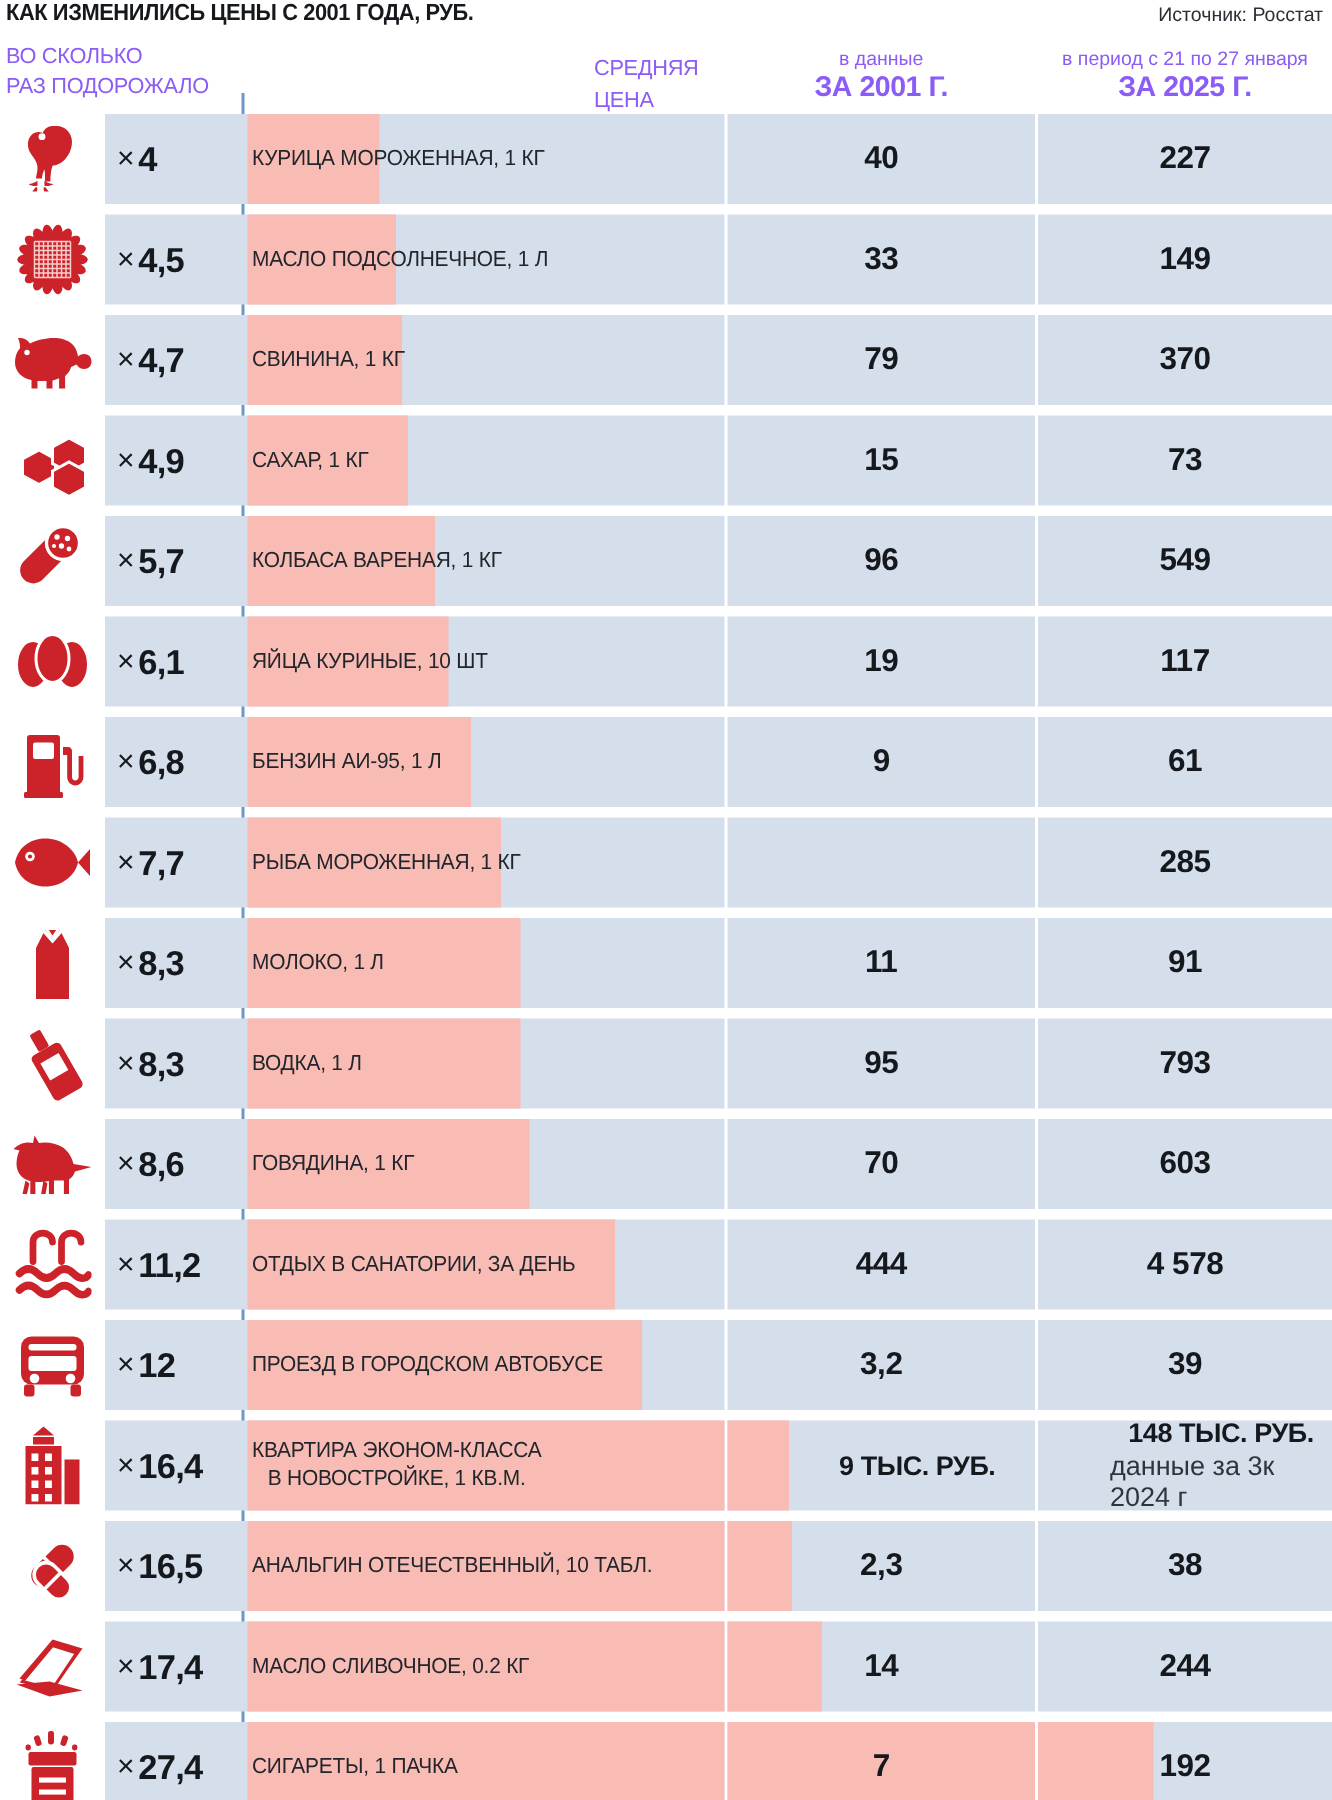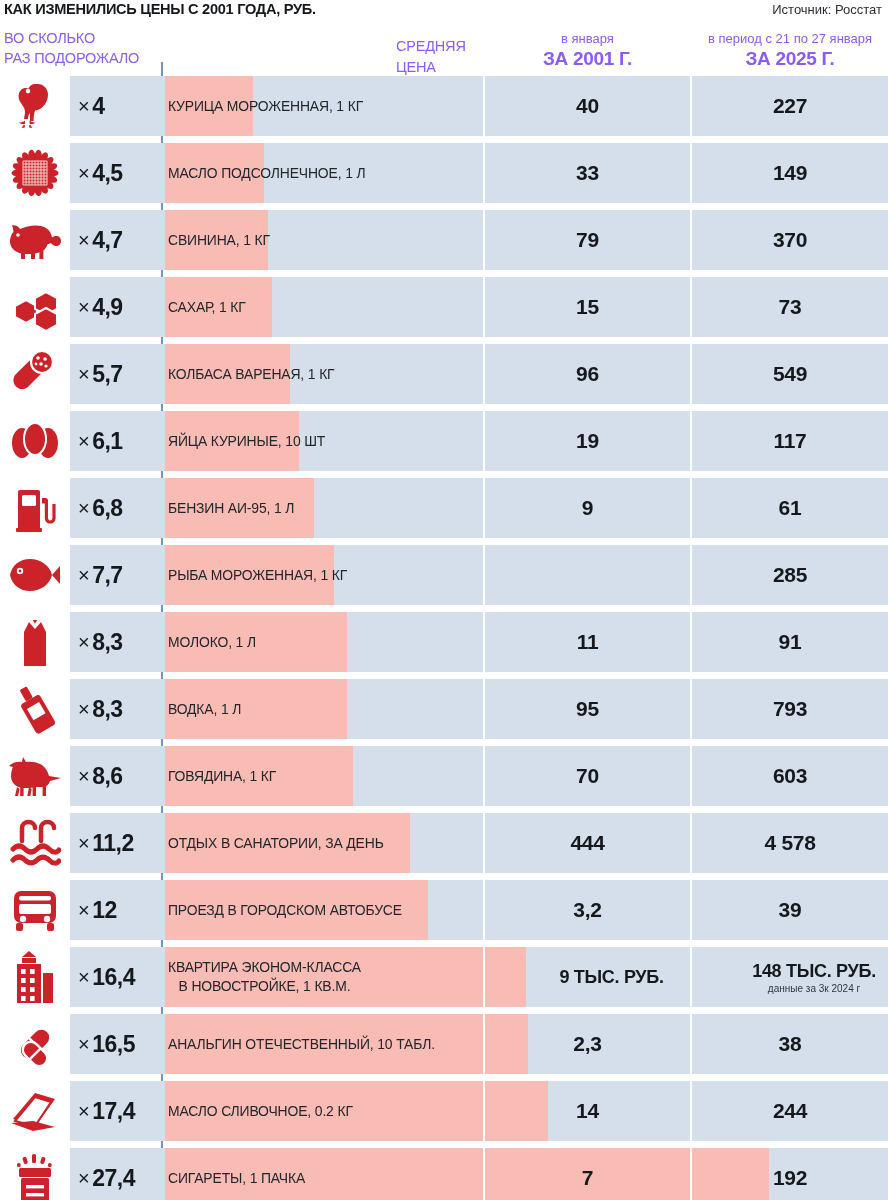--- a/index.html
+++ b/index.html
@@ -120,21 +120,21 @@
     display: flex; flex-direction: column;
     align-items: center; justify-content: center;
     font-size: 21px; font-weight: bold; color: #15181c;
     letter-spacing: -0.3px;
     z-index: 3;
   }
   .v-2001 { left: 485px; width: 205px; }
   .v-2025 { left: 692px; width: 196px; }
   .val.small-txt { font-size: 18px; padding-left: 48px; }
   .val .note {
-    font-size: 10px; font-weight: normal; color: #30353c;
+    font-size: 18px; font-weight: normal; color: #30353c;
     letter-spacing: 0; margin-top: 1px;
   }
 </style>
 </head>
 <body>
 
 <div id="page">
 
   <div class="hdr-title">КАК ИЗМЕНИЛИСЬ ЦЕНЫ С 2001 ГОДА, РУБ.</div>
   <div class="hdr-source">Источник: Росстат</div>
@@ -143,21 +143,21 @@
     <div>ВО СКОЛЬКО</div>
     <div>РАЗ ПОДОРОЖАЛО</div>
   </div>
 
   <div class="col-head ch-mid">
     <div>СРЕДНЯЯ</div>
     <div>ЦЕНА</div>
   </div>
 
   <div class="col-head ch-col ch-2001">
-    <div class="ch-small">в января</div>
+    <div class="ch-small">в данные</div>
     <div class="ch-big">ЗА 2001 Г.</div>
   </div>
 
   <div class="col-head ch-col ch-2025">
     <div class="ch-small">в период с 21 по 27 января</div>
     <div class="ch-big">ЗА 2025 Г.</div>
   </div>
 
   <div class="baseline"></div>
 

